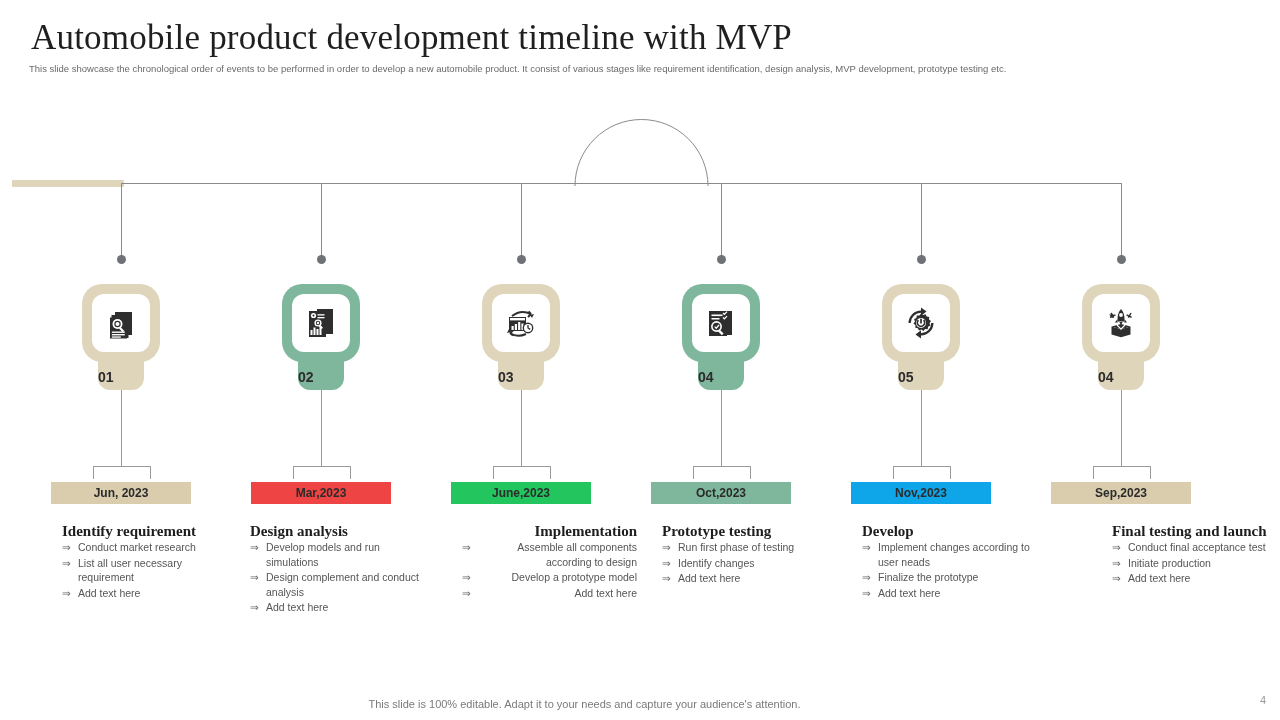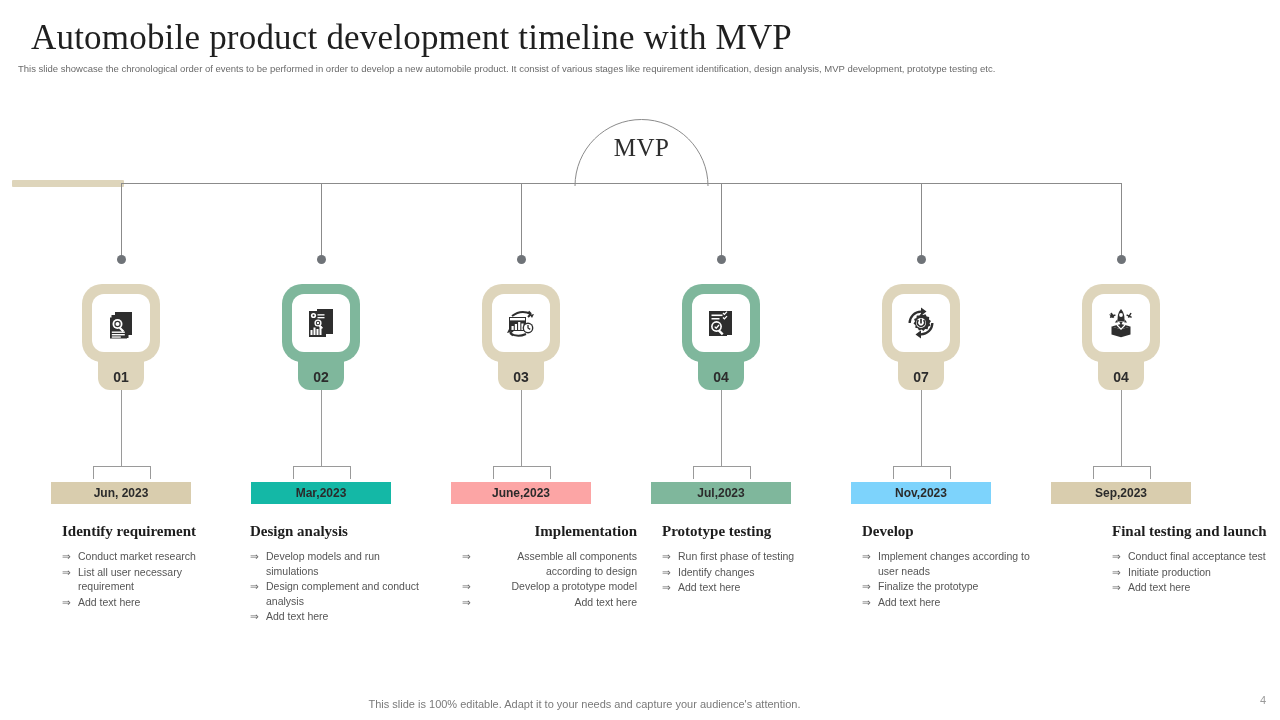--- a/index.html
+++ b/index.html
@@ -11,21 +11,21 @@
   }
 
   
   .slide-title{
     position:absolute; left:31px; top:18px; width:1200px;
     font-family:"Liberation Serif", serif;
     font-size:35px; line-height:40px; font-weight:400; color:#1f1f1f;
     letter-spacing:.2px; white-space:nowrap;
   }
   .slide-subtitle{
-    position:absolute; left:18px; top:63px; width:1180px;
+    position:absolute; left:29px; top:63px; width:1180px;
     font-size:9.5px; line-height:12px; color:#6a6a6a; white-space:nowrap;
   }
 
   
   .mvp-wrap{position:absolute; left:574px; top:118px; width:135px; height:68px;}
   .mvp-arc{position:absolute; left:0; top:0; width:135px; height:68px;}
   .mvp-label{
     position:absolute; left:0; top:16px; width:135px; text-align:center;
     font-family:"Liberation Serif", serif; font-size:25px; color:#2d2d2d; letter-spacing:.5px;
   }
@@ -59,21 +59,21 @@
     width:78px; height:78px; border-radius:20px;
     display:flex; align-items:center; justify-content:center;
   }
   .icon-inner{
     width:58px; height:58px; background:#ffffff; border-radius:12px;
     display:flex; align-items:center; justify-content:center;
   }
   .icon-inner svg{ display:block; }
   .step-num{
     position:absolute; left:50%; margin-left:-23px; top:80px;
-    width:46px; height:26px; line-height:26px; text-align:center;
+    width:46px; height:26px; line-height:26px; text-align:left;
     font-size:14px; font-weight:bold; color:#2c2c2c;
   }
 
   
   .stem-line{
     position:absolute; width:1px; background:#9a9a9a;
     top:390px; height:76px;
   }
   .bracket{
     position:absolute; top:466px; width:56px; height:12px; margin-left:-28px;
@@ -84,21 +84,21 @@
   .date-bar{
     position:absolute; top:482px; width:140px; height:22px; margin-left:-70px;
     text-align:center; line-height:22px;
     font-size:12px; font-weight:bold; color:#2b2b2b;
   }
 
   
   .block{ position:absolute; top:523px; width:175px; }
   .block-title{
     font-family:"Liberation Serif", serif;
-    font-size:15px; font-weight:bold; color:#1d1d1d; margin-bottom:9px;
+    font-size:15px; font-weight:bold; color:#1d1d1d; 
     white-space:nowrap;
   }
   .bullets{ list-style:none; margin:0; padding:0; }
   .bullets li{
     position:relative; padding-left:16px; margin-bottom:1px;
     font-size:10.5px; line-height:14.5px; color:#555555;
   }
   .bullets li .arrow{
     position:absolute; left:0; top:0; color:#6d6d6d; font-size:10.5px;
   }
@@ -116,21 +116,20 @@
 </head>
 <body>
 
 <div class="slide-title">Automobile product development timeline with MVP</div>
 <div class="slide-subtitle">This slide showcase the chronological order of events to be performed in order to develop a new automobile product. It consist of various stages like requirement identification, design analysis, MVP development, prototype testing etc.</div>
 
 <div class="mvp-wrap">
   <svg class="mvp-arc" viewBox="0 0 135 68">
     <path d="M1,68 A66.5,66.5 0 0 1 134,68" fill="#ffffff" stroke="#8b8b8b" stroke-width="1"></path>
   </svg>
-  <div class="mvp-label">MVP</div>
 </div>
 <div class="mvp-base"></div>
 
 <div class="bus-line"></div>
 
 <div id="connectors">
     <div class="drop" style="left: 121px;"></div>
     <div class="node-dot" style="left: 121px;"></div>
     <div class="stem-line" style="left: 121px;"></div>
     <div class="bracket" style="left: 121px;"></div>
@@ -202,21 +201,21 @@
       <rect x="16.2" y="19" width="4" height="1.8" fill="#fff" transform="rotate(45 16.2 19)"></rect>
       <rect x="6.5" y="24" width="2" height="5" fill="#fff"></rect>
       <rect x="9.5" y="21.5" width="2" height="7.5" fill="#fff"></rect>
       <rect x="12.5" y="23" width="2" height="6" fill="#fff"></rect>
       <rect x="15.5" y="20" width="2" height="9" fill="#fff"></rect>
     </svg>
         </div>
       </div>
       <div class="step-num">02</div>
     </div>
-    <div class="date-bar" style="left: 321px; background: #14b8a6;">Mar,2023</div>
+    <div class="date-bar" style="left: 321px; background: #ef4444;">Mar,2023</div>
     <div class="block" style="left: 250px;">
       <div class="block-title">Design analysis</div>
       <ul class="bullets">
         <li><span class="arrow">⇒</span>Develop models and run simulations</li>
         <li><span class="arrow">⇒</span>Design complement and conduct analysis</li>
         <li><span class="arrow">⇒</span>Add text here</li>
       </ul>
     </div>
     <div class="step" style="left: 521px;">
       <div class="badge-stem" style="background:#ded5bb"></div>
@@ -234,21 +233,21 @@
       <circle cx="24" cy="22" r="5.4" fill="#2e2e2e"></circle>
       <circle cx="24" cy="22" r="4" fill="#fff"></circle>
       <path d="M24 19 L24 22 L26.2 23.4" stroke="#2e2e2e" stroke-width="1.3" fill="none"></path>
       <path d="M22 28 Q13 32 6 27 L9 29.5 M6 27 L9 24.5" fill="none" stroke="#2e2e2e" stroke-width="2"></path>
       <path d="M7 26 L3 27 L5 23 Z" fill="#2e2e2e"></path>
     </svg>
         </div>
       </div>
       <div class="step-num">03</div>
     </div>
-    <div class="date-bar" style="left: 521px; background: #fca5a5;">June,2023</div>
+    <div class="date-bar" style="left: 521px; background: #22c55e;">June,2023</div>
     <div class="block" style="left: 462px; text-align: right;">
       <div class="block-title">Implementation</div>
       <ul class="bullets">
         <li><span class="arrow">⇒</span>Assemble all components according to design</li>
         <li><span class="arrow">⇒</span>Develop a prototype model</li>
         <li><span class="arrow">⇒</span>Add text here</li>
       </ul>
     </div>
     <div class="step" style="left: 721px;">
       <div class="badge-stem" style="background:#7fb79c"></div>
@@ -263,21 +262,21 @@
       <path d="M19 11.5 l1.4 1.4 l2.6 -2.8" stroke="#fff" stroke-width="1.3" fill="none"></path>
       <circle cx="12.5" cy="20.5" r="5.4" fill="#fff"></circle>
       <circle cx="12.5" cy="20.5" r="3.8" fill="#2e2e2e"></circle>
       <path d="M10.7 20.6 l1.5 1.6 l2.8 -3.2" stroke="#fff" stroke-width="1.3" fill="none"></path>
       <rect x="15.6" y="23.6" width="5.6" height="2.4" fill="#fff" transform="rotate(45 15.6 23.6)"></rect>
     </svg>
         </div>
       </div>
       <div class="step-num">04</div>
     </div>
-    <div class="date-bar" style="left: 721px; background: rgb(127, 183, 156);">Jul,2023</div>
+    <div class="date-bar" style="left: 721px; background: rgb(127, 183, 156);">Oct,2023</div>
     <div class="block" style="left: 662px;">
       <div class="block-title">Prototype testing</div>
       <ul class="bullets">
         <li><span class="arrow">⇒</span>Run first phase of testing</li>
         <li><span class="arrow">⇒</span>Identify changes</li>
         <li><span class="arrow">⇒</span>Add text here</li>
       </ul>
     </div>
     <div class="step" style="left: 921px;">
       <div class="badge-stem" style="background:#ded5bb"></div>
@@ -290,23 +289,23 @@
                A10.2 10.2 0 0 0 27.2 17 Z" fill="#2e2e2e"></path>
       <path d="M17 7.6 l2.1 1.5 2.4 -.9 1.2 2.3 2.5 .4 -.2 2.6 2 1.6 -1.5 2.1 .9 2.4
                -2.3 1.2 -.4 2.5 -2.6 -.2 -1.6 2 -2.1 -1.5 -2.4 .9 -1.2 -2.3 -2.5 -.4
                .2 -2.6 -2 -1.6 1.5 -2.1 -.9 -2.4 2.3 -1.2 .4 -2.5 2.6 .2 Z" fill="#2e2e2e"></path>
       <circle cx="17" cy="17" r="5" fill="#fff"></circle>
       <path d="M17 12.8 L17 17.6" stroke="#2e2e2e" stroke-width="1.7"></path>
       <path d="M14.4 14.2 A3.6 3.6 0 1 0 19.6 14.2" stroke="#2e2e2e" stroke-width="1.7" fill="none"></path>
     </svg>
         </div>
       </div>
-      <div class="step-num">07</div>
-    </div>
-    <div class="date-bar" style="left: 921px; background: #7dd3fc;">Nov,2023</div>
+      <div class="step-num">05</div>
+    </div>
+    <div class="date-bar" style="left: 921px; background: #0ea5e9;">Nov,2023</div>
     <div class="block" style="left: 862px;">
       <div class="block-title">Develop</div>
       <ul class="bullets">
         <li><span class="arrow">⇒</span>Implement changes according to user neads</li>
         <li><span class="arrow">⇒</span>Finalize the prototype</li>
         <li><span class="arrow">⇒</span>Add text here</li>
       </ul>
     </div>
     <div class="step" style="left: 1121px;">
       <div class="badge-stem" style="background:#ded5bb"></div>

